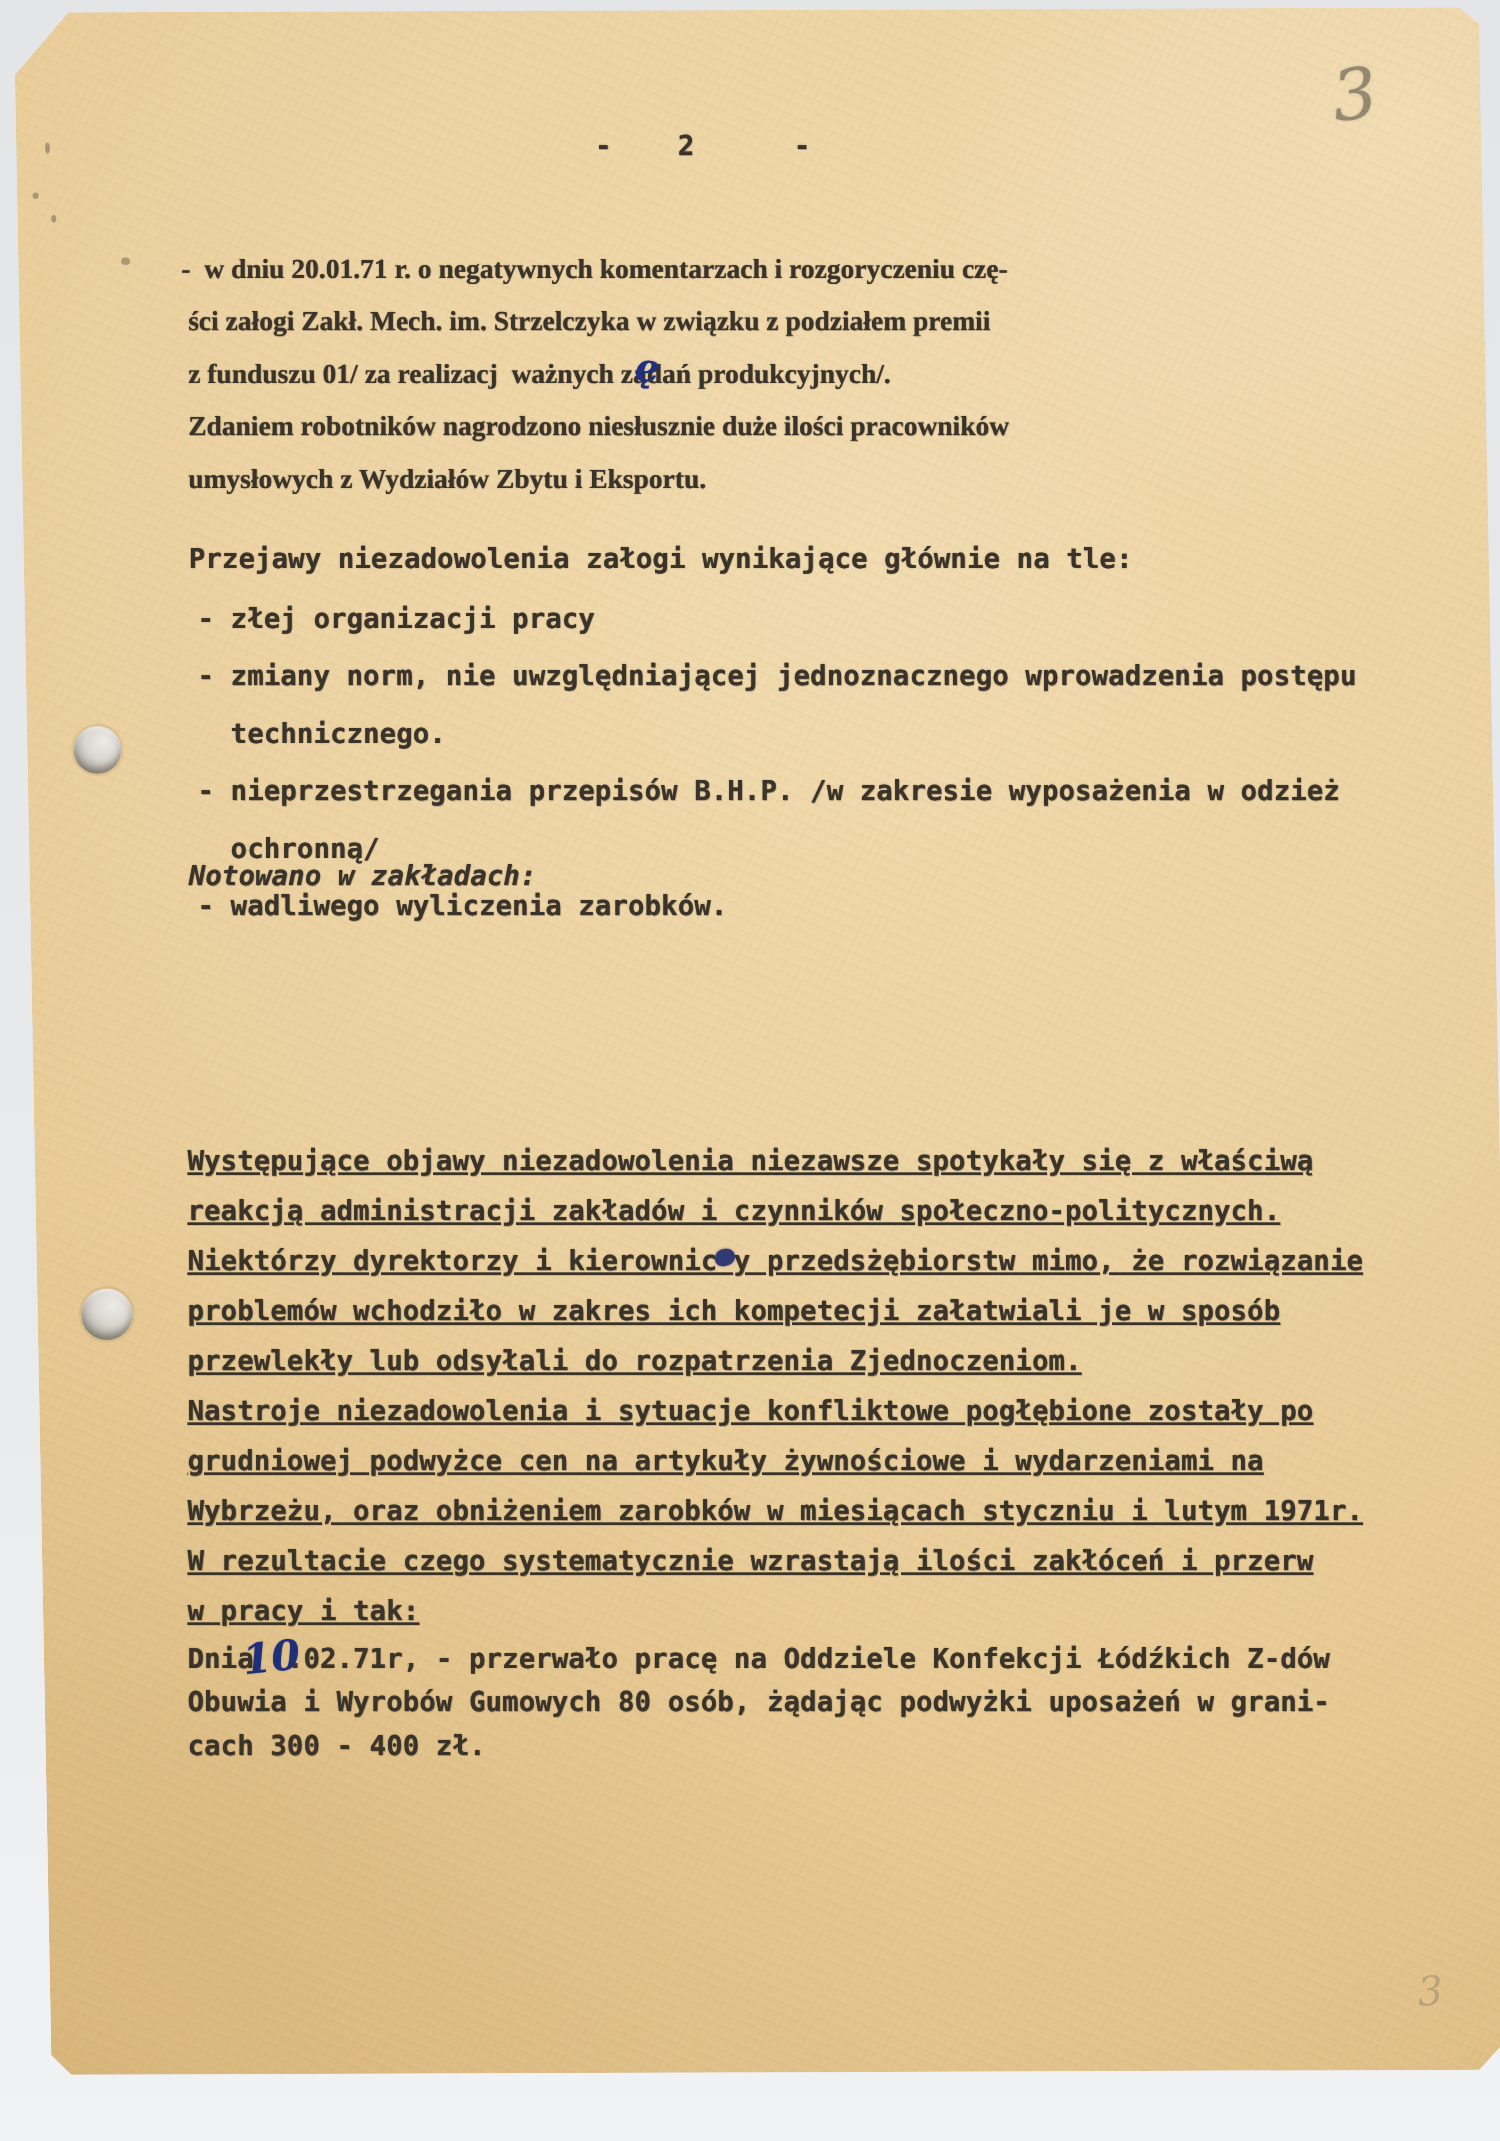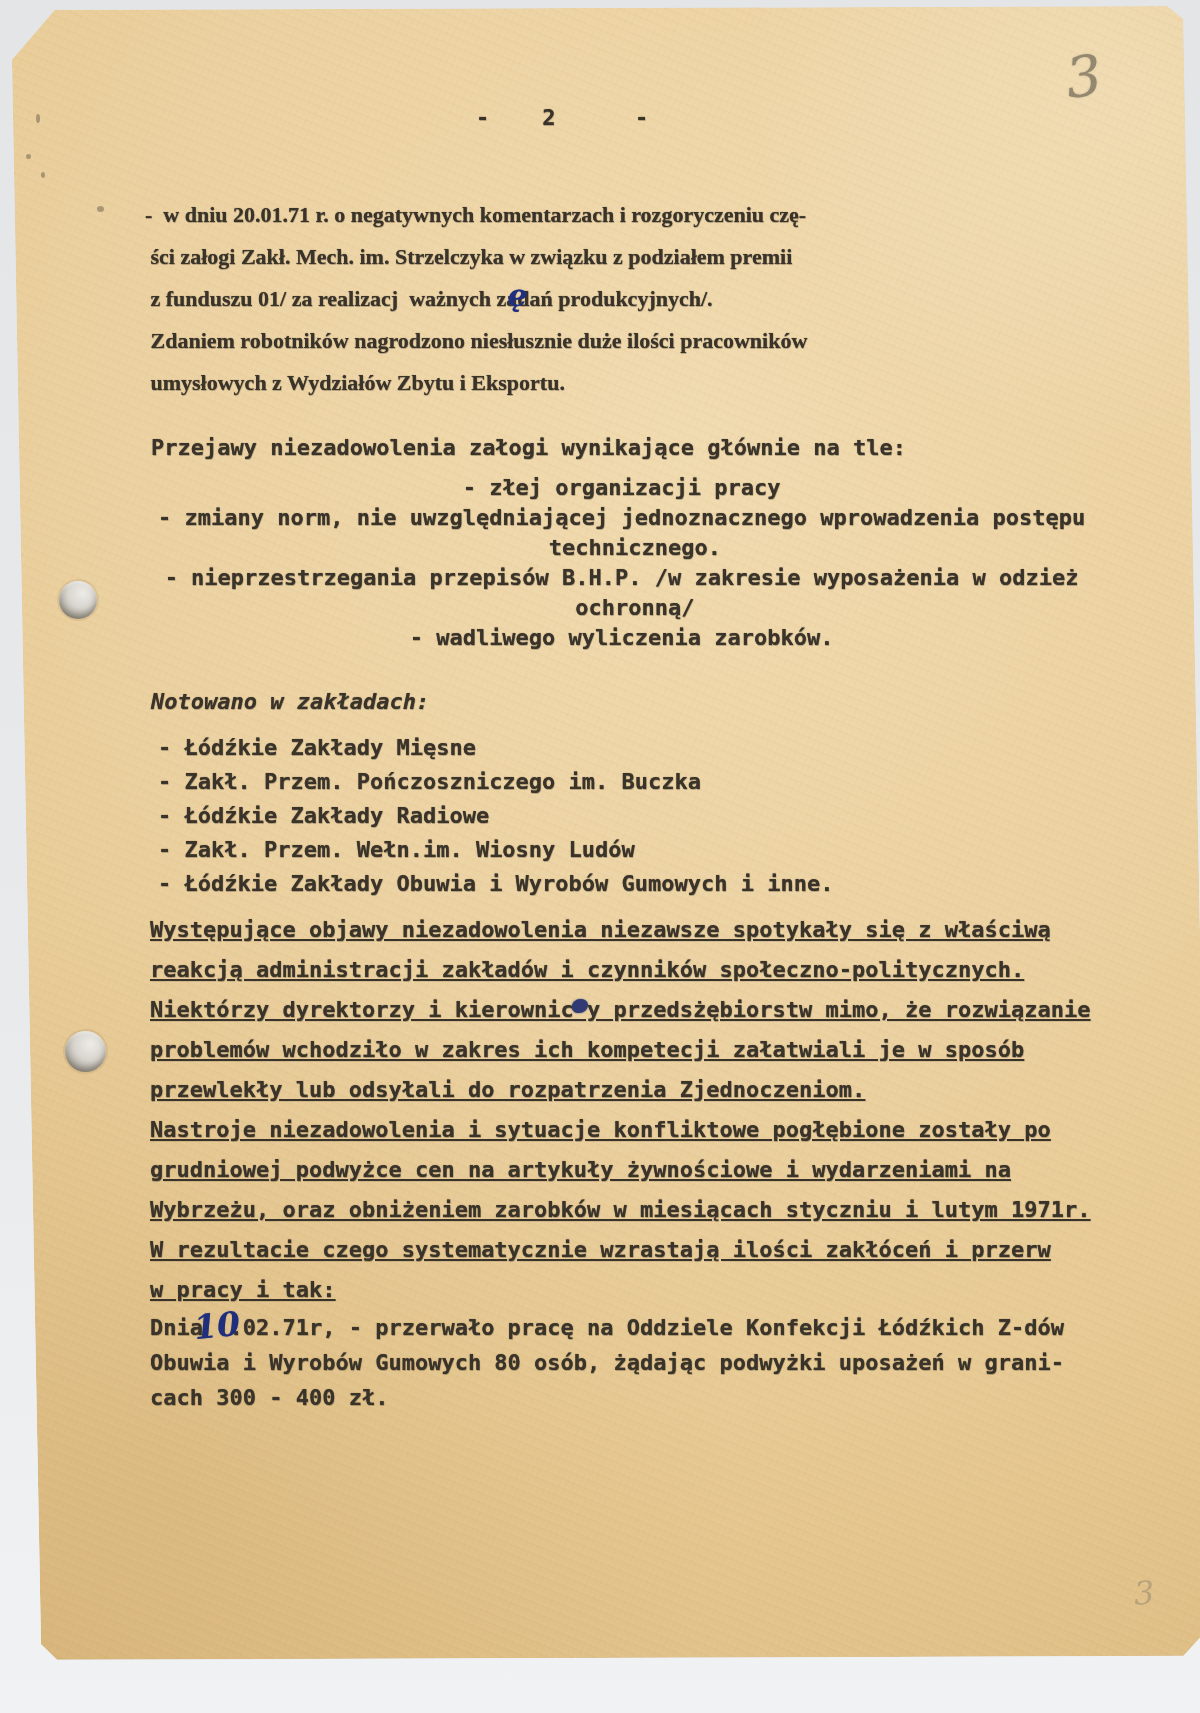--- a/index.html
+++ b/index.html
@@ -40,21 +40,21 @@
   
   .tl{
     position:absolute; white-space:pre;
     font:700 22px/42px "DejaVu Sans Mono","Liberation Mono",monospace;
     color:#39332a; letter-spacing:0;
     text-shadow:0 0 1px rgba(52,44,32,.7), 0.5px 0.5px 0 rgba(52,44,32,.25);
   }
   .b-pageno   { left:476px; top:105px;  line-height:26px; }
   .b-para1    { left:145px; top:194px;  line-height:42px;font-family:Liberation Serif, serif; }
   .b-heading1 { left:151px; top:431px;  line-height:34px;text-align:center; }
-  .b-bullets1 { left:158px; top:473px;  line-height:30px;text-align:center; }
+  .b-bullets1 { left:158px; top:473px;  line-height:46px; }
   .b-heading2 { left:151px; top:685px;  line-height:34px;font-style:italic; }
   .b-bullets2 { left:158px; top:731px;  line-height:34px; }
   .b-para2    { left:150px; top:910px;  line-height:40px;text-decoration:underline; }
   .b-para3    { left:150px; top:1310px; line-height:35px; }
   
   .hand{ position:absolute; font-family:"DejaVu Serif","Liberation Serif",serif; font-style:italic; }
   .pencil-top{
     left:1066px; top:44px; font-size:56px; color:#847a66;
     transform:rotate(-7deg); opacity:.85; text-shadow:0 0 2px rgba(130,120,100,.5);
   }
@@ -102,25 +102,20 @@
  Zdaniem robotników nagrodzono niesłusznie duże ilości pracowników
  umysłowych z Wydziałów Zbytu i Eksportu.</div>
   <div class="tl b-heading1">Przejawy niezadowolenia załogi wynikające głównie na tle:</div>
   <div class="tl b-bullets1">- złej organizacji pracy
 - zmiany norm, nie uwzględniającej jednoznacznego wprowadzenia postępu
   technicznego.
 - nieprzestrzegania przepisów B.H.P. /w zakresie wyposażenia w odzież
   ochronną/
 - wadliwego wyliczenia zarobków.</div>
   <div class="tl b-heading2">Notowano w zakładach:</div>
-  <div class="tl b-bullets2">- Łódźkie Zakłady Mięsne
-- Zakł. Przem. Pończoszniczego im. Buczka
-- Łódźkie Zakłady Radiowe
-- Zakł. Przem. Wełn.im. Wiosny Ludów
-- Łódźkie Zakłady Obuwia i Wyrobów Gumowych i inne.</div>
   <div class="tl b-para2">Występujące objawy niezadowolenia niezawsze spotykały się z właściwą
 reakcją administracji zakładów i czynników społeczno-politycznych.
 Niektórzy dyrektorzy i kierownic y przedsżębiorstw mimo, że rozwiązanie
 problemów wchodziło w zakres ich kompetecji załatwiali je w sposób
 przewlekły lub odsyłali do rozpatrzenia Zjednoczeniom.
 Nastroje niezadowolenia i sytuacje konfliktowe pogłębione zostały po
 grudniowej podwyżce cen na artykuły żywnościowe i wydarzeniami na
 Wybrzeżu, oraz obniżeniem zarobków w miesiącach styczniu i lutym 1971r.
 W rezultacie czego systematycznie wzrastają ilości zakłóceń i przerw
 w pracy i tak:</div>

